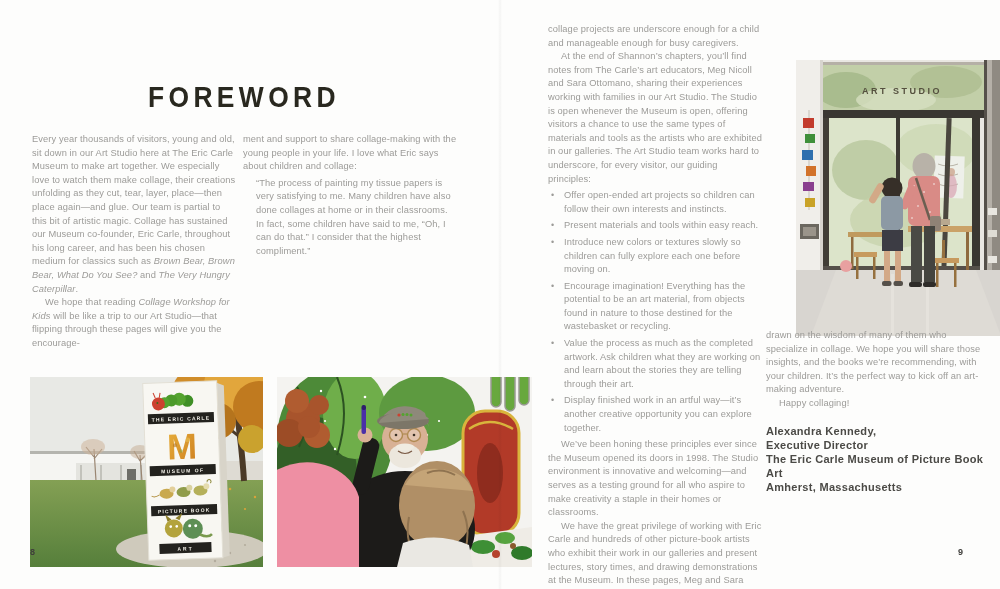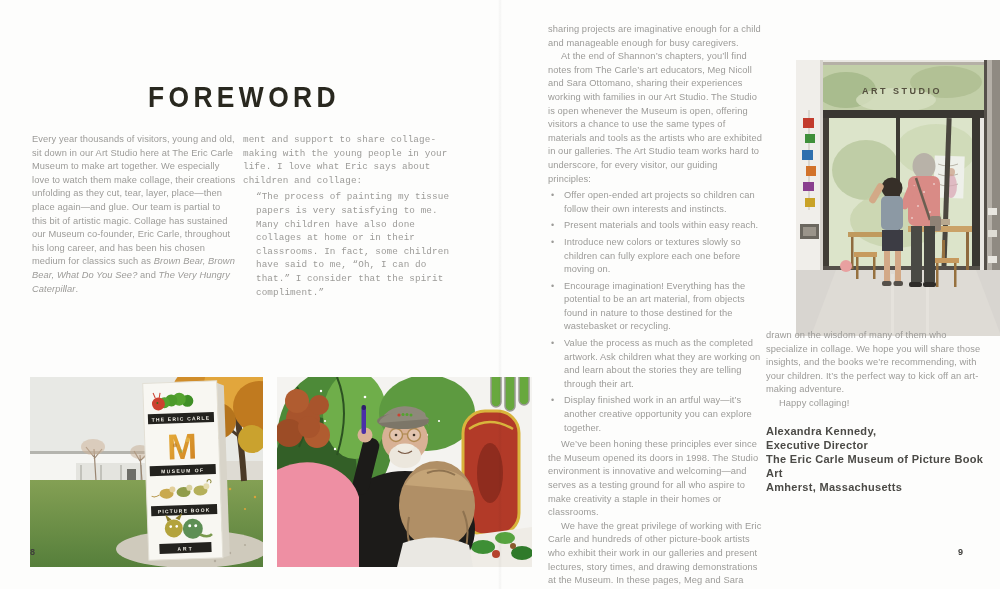--- a/index.html
+++ b/index.html
@@ -15,21 +15,21 @@
   .page-title{
     position:absolute;left:32px;top:80px;width:424px;margin:0;
     text-align:center;font-size:30px;font-weight:700;letter-spacing:5px;
     color:#29281f;transform:scaleX(.88);transform-origin:center;
   }
   .col{
     position:absolute;font-size:9.3px;line-height:13.6px;color:#9c9b98;
     letter-spacing:.1px;
   }
   .col-l1{left:32px;top:133px;width:204px;}
-  .col-l2{left:243px;top:133px;width:215px;font-family:Liberation Mono, monospace;}
+  .col-l2{left:243px;top:133px;width:215px;}
   .col-r1{left:548px;top:23px;width:215px;}
   .col-r2{left:766px;top:329px;width:218px;}
   .para{margin:0;}
   .indent{text-indent:13px;}
   .quote{margin:3px 0 3px 13px;}
   .bullets{list-style:none;margin:3px 0;padding:0;}
   .bullets li{position:relative;padding-left:16px;margin:3px 0;}
   .bullets .bul{position:absolute;left:3px;top:0;font-size:9px;color:#9c9b98;}
   .signature{margin-top:13px;font-weight:700;color:#4b4a46;font-size:11px;
     line-height:14px;letter-spacing:.3px;}
@@ -45,25 +45,26 @@
 </style>
 </head>
 <body>
 
 <div class="spread">
 
   <h1 class="page-title">FOREWORD</h1>
 
   <div class="col col-l1">
     <p class="para"><span>Every year thousands of visitors, young and old, sit down in our Art Studio here at The Eric Carle Museum to make art together. We especially love to watch them make collage, their creations unfolding as they cut, tear, layer, place—then place again—and glue. Our team is partial to this bit of artistic magic. Collage has sustained our Museum co-founder, Eric Carle, throughout his long career, and has been his chosen medium for classics such as </span><i>Brown Bear, Brown Bear, What Do You See?</i><span> and </span><i>The Very Hungry Caterpillar</i><span>.</span></p>
+    <p class="para indent"><span>We hope that reading </span><i>Collage Workshop for Kids</i><span> will be like a trip to our Art Studio—that flipping through these pages will give you the encourage-</span></p>
   </div>
 
   <div class="col col-l2">
     <p class="para">ment and support to share collage-making with the young people in your life. I love what Eric says about children and collage:</p>
-    <p class="para quote">“The process of painting my tissue papers is very satisfying to me. Many children have also done collages at home or in their classrooms. In fact, some children have said to me, “Oh, I can do that.” I consider that the spirit compliment.”</p>
+    <p class="para quote">“The process of painting my tissue papers is very satisfying to me. Many children have also done collages at home or in their classrooms. In fact, some children have said to me, “Oh, I can do that.” I consider that the highest compliment.”</p>
   </div>
 
   <figure class="photo photo-museum">
     <svg width="233" height="190" viewBox="0 0 233 190">
       <defs>
         <linearGradient id="lawn" x1="0" y1="0" x2="0" y2="1">
           <stop offset="0" stop-color="#84a054"></stop>
             <stop offset="1" stop-color="#567f3b"></stop>
         </linearGradient>
         <linearGradient id="mgrad" x1="0" y1="0" x2="1" y2="1">
@@ -262,21 +263,21 @@
         <path d="M128 108 q10 -18 34 -16 q26 2 34 22" fill="#c4a477"></path>
         <path d="M132 140 q-4 22 4 34 M186 134 q8 18 2 40 M150 96 q14 -6 28 2" stroke="#8f7350" stroke-width="2" fill="none"></path>
         <path d="M120 190 L126 166 q34 -12 66 2 L196 190 Z" fill="#eae8e3"></path>
       </g>
     </svg>
   </figure>
 
   <div class="pagenum pagenum-left">8</div>
 
   <div class="col col-r1">
-    <p class="para">sharing projects are imaginative enough for a child and manageable enough for busy caregivers.</p>
+    <p class="para">collage projects are underscore enough for a child and manageable enough for busy caregivers.</p>
     <p class="para indent">At the end of Shannon’s chapters, you’ll find notes from The Carle’s art educators, Meg Nicoll and Sara Ottomano, sharing their experiences working with families in our Art Studio. The Studio is open whenever the Museum is open, offering visitors a chance to use the same types of materials and tools as the artists who are exhibited in our galleries. The Art Studio team works hard to underscore, for every visitor, our guiding principles:</p>
     <ul class="bullets">
       <li><span class="bul">•</span><span>Offer open-ended art projects so children can follow their own interests and instincts.</span></li>
       <li><span class="bul">•</span><span>Present materials and tools within easy reach.</span></li>
       <li><span class="bul">•</span><span>Introduce new colors or textures slowly so children can fully explore each one before moving on.</span></li>
       <li><span class="bul">•</span><span>Encourage imagination! Everything has the potential to be an art material, from objects found in nature to those destined for the wastebasket or recycling.</span></li>
       <li><span class="bul">•</span><span>Value the process as much as the completed artwork. Ask children what they are working on and learn about the stories they are telling through their art.</span></li>
       <li><span class="bul">•</span><span>Display finished work in an artful way—it’s another creative opportunity you can explore together.</span></li>
     </ul>
     <p class="para indent">We’ve been honing these principles ever since the Museum opened its doors in 1998. The Studio environment is innovative and welcoming—and serves as a testing ground for all who aspire to make creativity a staple in their homes or classrooms.</p>

